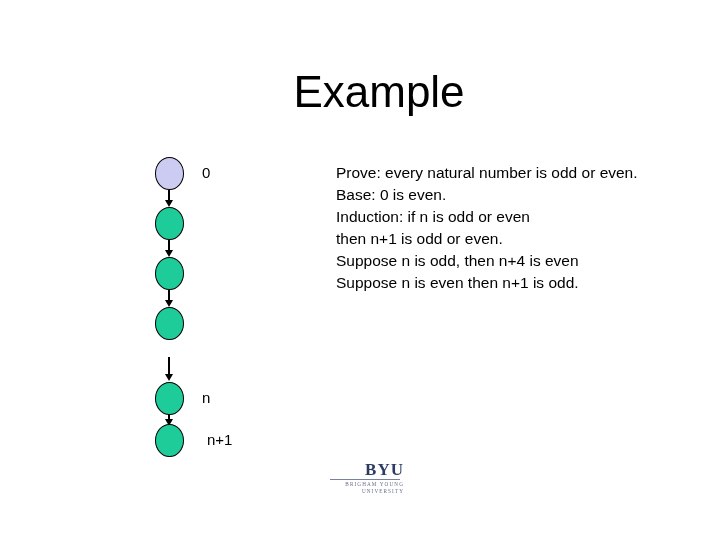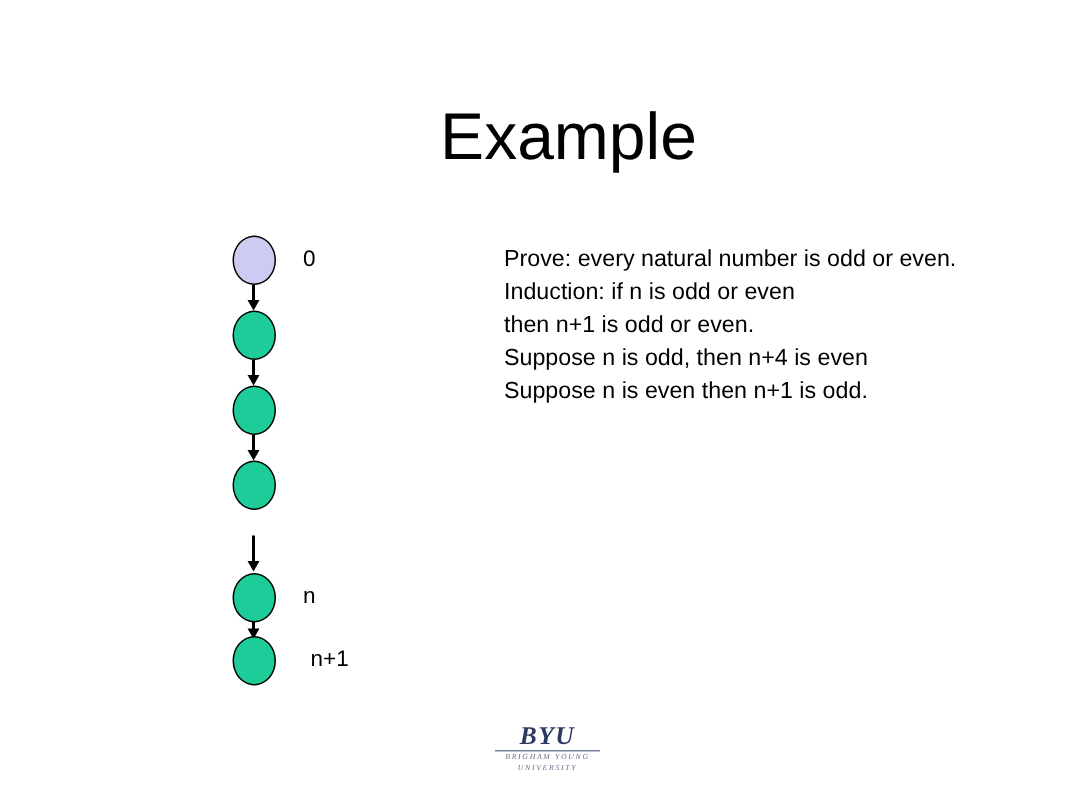--- a/index.html
+++ b/index.html
@@ -85,26 +85,25 @@
     font-size: 15.5px;
     line-height: 22px;
     color: #000000;
     white-space: nowrap;
   }
 
   
   #byu-logo {
     position: absolute;
     left: 326px;
-    top: 482px;
+    top: 461px;
     width: 78px;
     height: 38px;
-    text-align: center;
+    text-align: right;
     opacity: 0.92;
-    font-style: italic;
   }
   #byu-mark {
     font-family: "Liberation Serif", serif;
     font-weight: bold;
     font-size: 17px;
     line-height: 17px;
     letter-spacing: 1px;
     color: #1b2a54;
   }
   #byu-rule {
@@ -157,20 +156,21 @@
 
     <div class="connector" style="left:18px; top:264px; height:10px;"></div>
     <div class="arrowhead" style="left:15px; top:269px;"></div>
 
     <div class="node step" style="left:5px; top:274px;"></div>
     <div class="node-label" style="left:57px; top:281px;">n+1</div>
   </div>
 
   <div id="proof-block">
     <div class="proof-line">Prove:  every natural number is odd or even.</div>
+    <div class="proof-line">Base:  0 is even.</div>
     <div class="proof-line">Induction: if n is odd or even</div>
     <div class="proof-line">then n+1 is odd or even.</div>
     <div class="proof-line">Suppose n is odd, then n+4 is even</div>
     <div class="proof-line">Suppose n is even then n+1 is odd.</div>
   </div>
 
   <div id="byu-logo">
     <div id="byu-mark">BYU</div>
     <div id="byu-rule"></div>
     <div class="byu-sub">BRIGHAM YOUNG</div>

